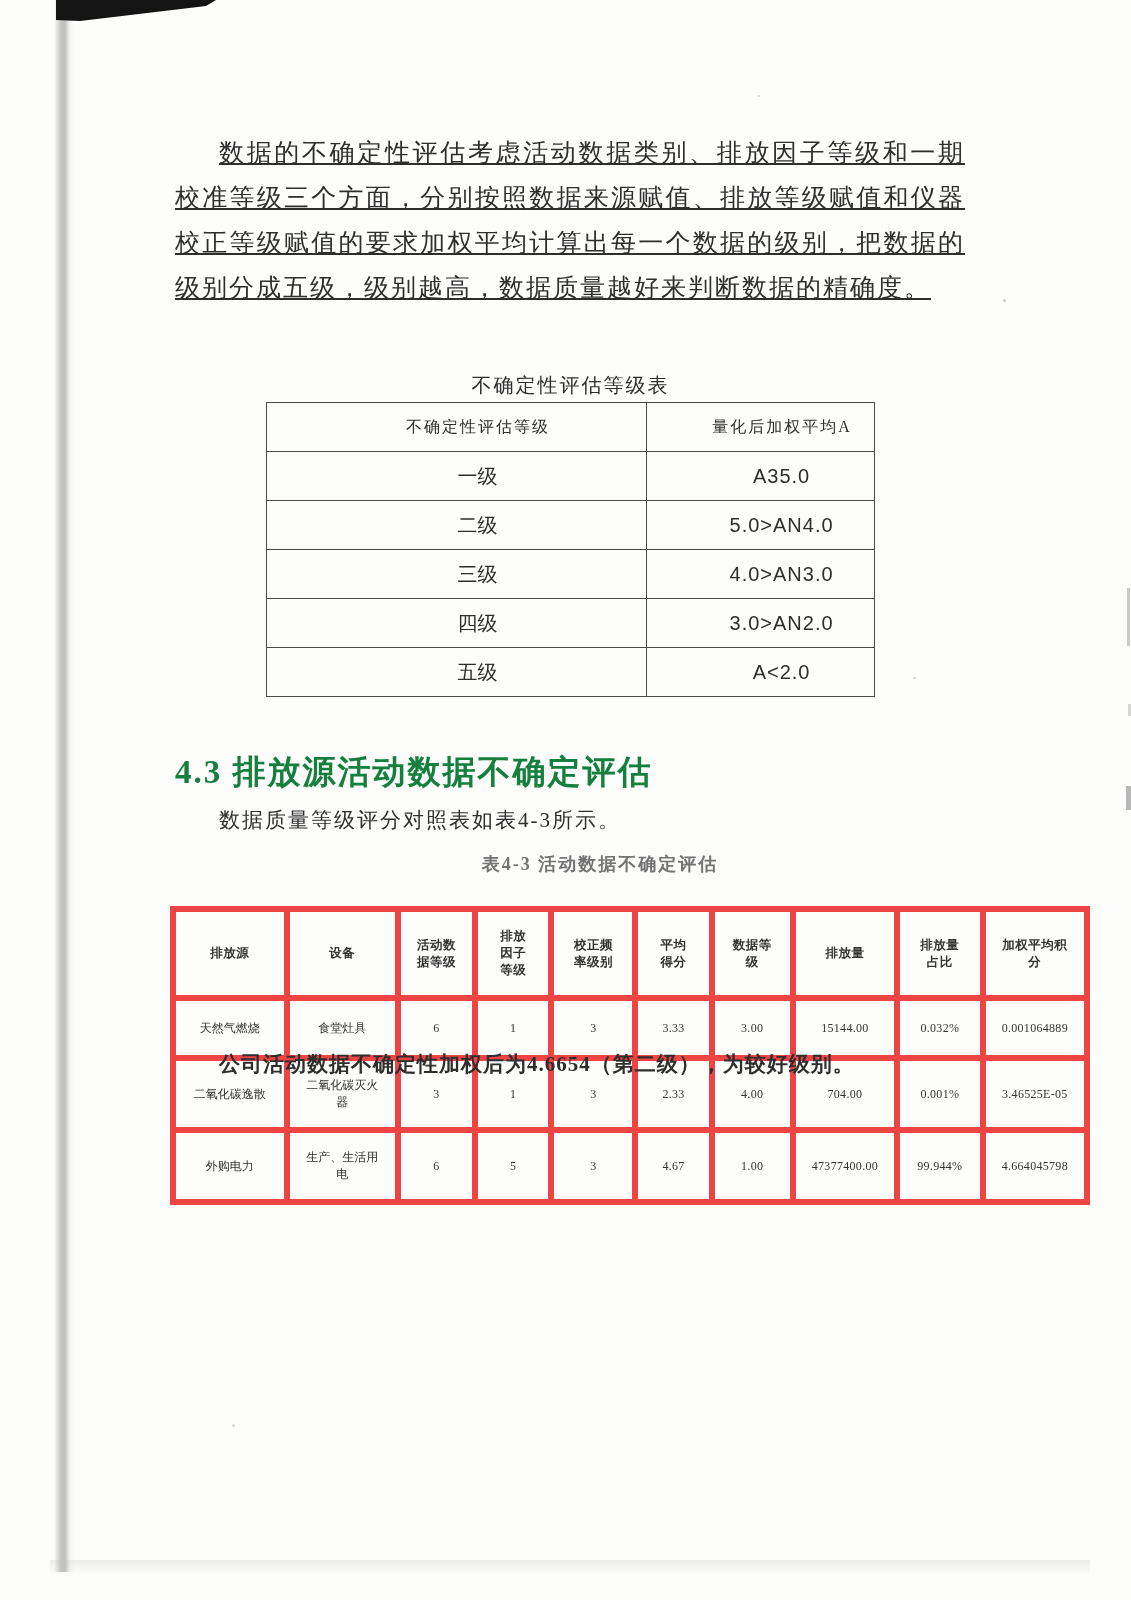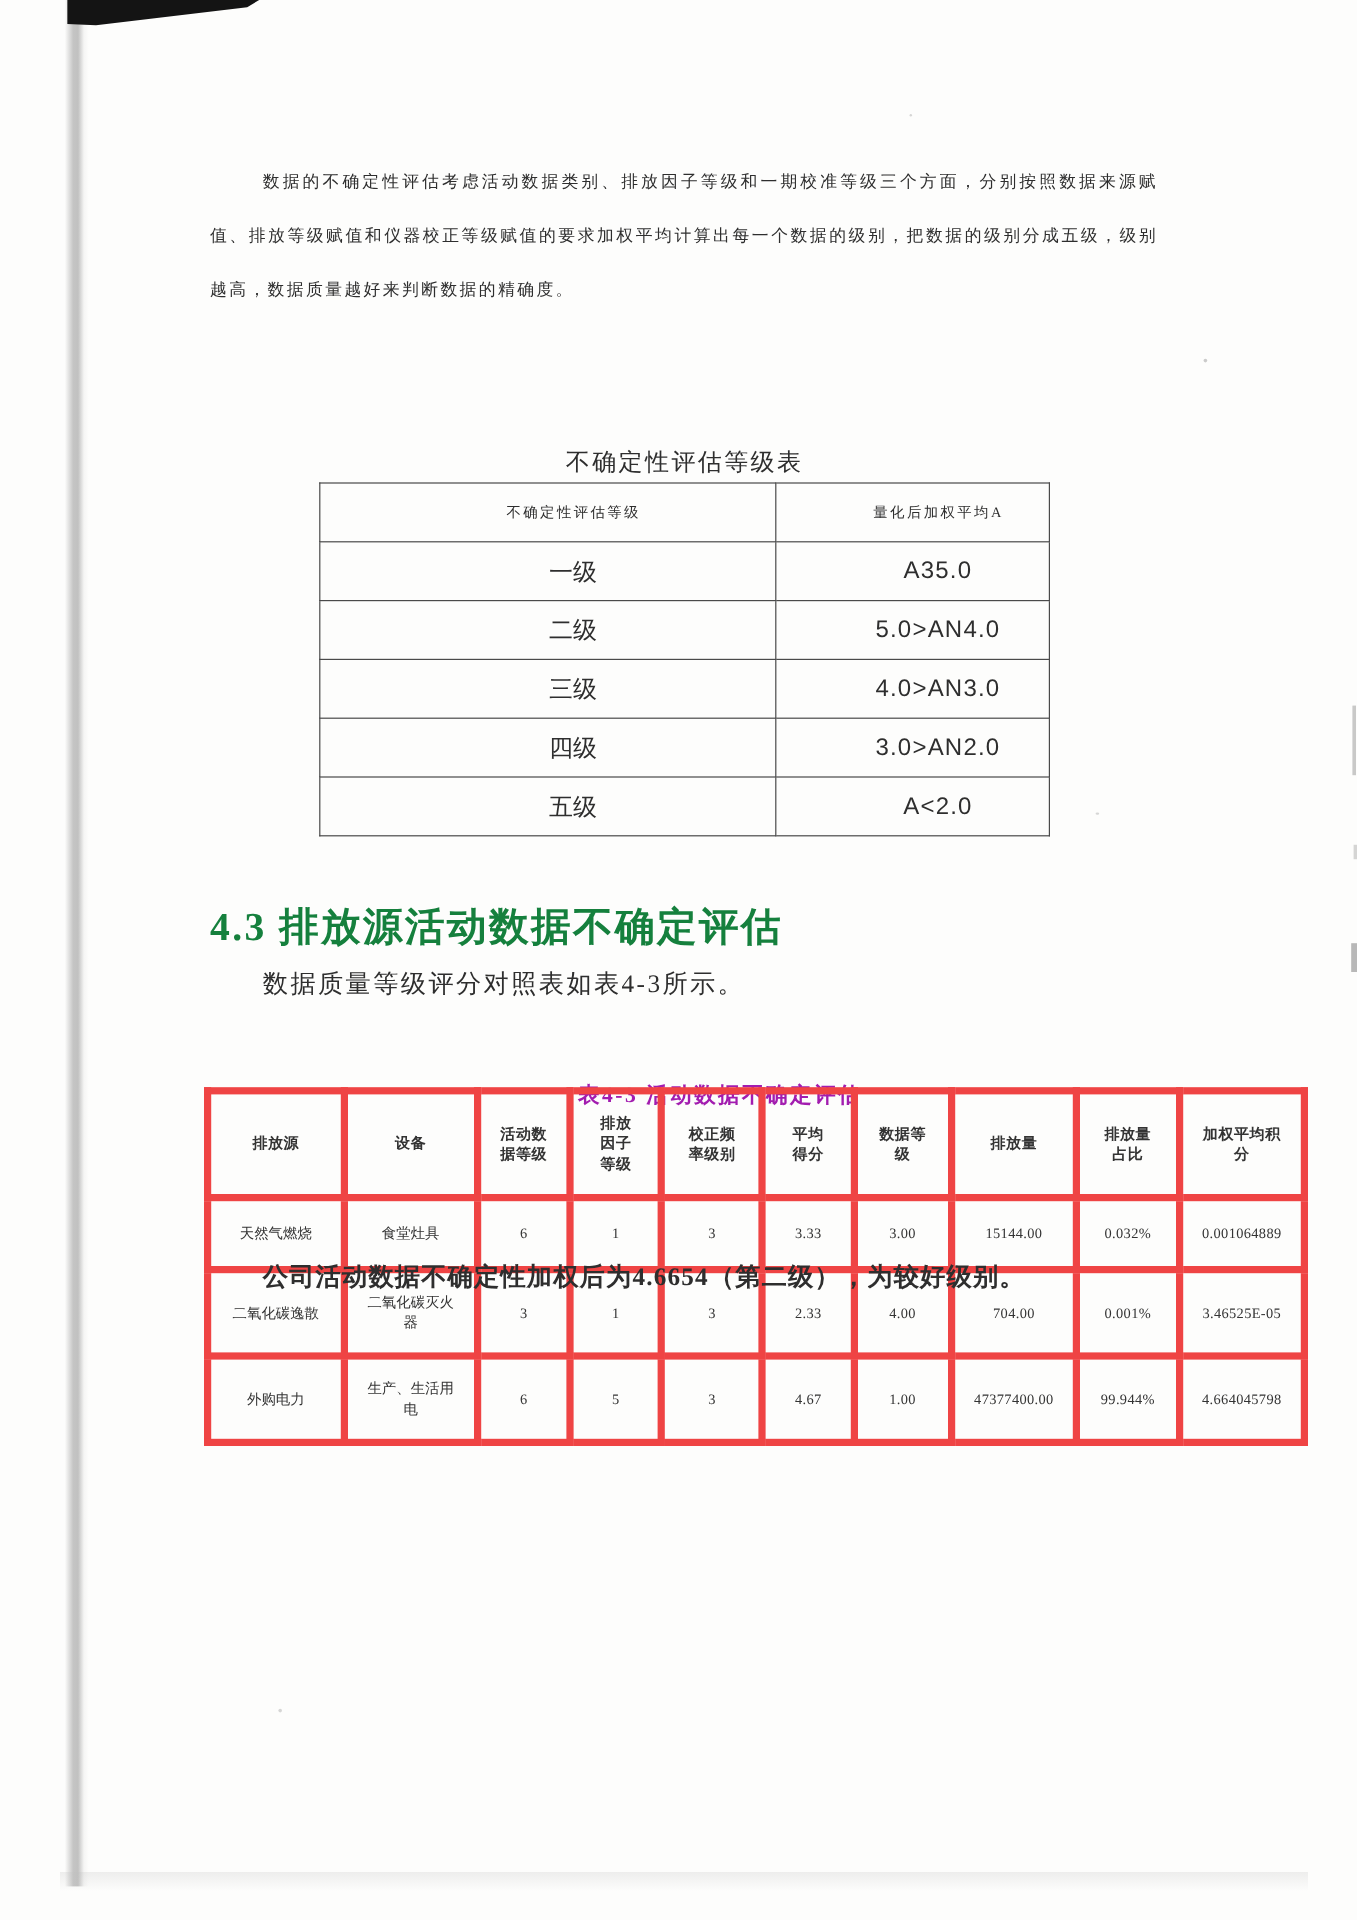--- a/index.html
+++ b/index.html
@@ -29,56 +29,56 @@
   .em3{left:1126px;top:786px;width:5px;height:24px;opacity:.6;}
   .speck{position:absolute;border-radius:50%;background:#9a9a9a;}
   .sp1{left:1003px;top:299px;width:3px;height:3px;opacity:.5;}
   .sp2{left:758px;top:95px;width:2px;height:2px;opacity:.4;}
   .sp3{left:232px;top:1424px;width:3px;height:3px;opacity:.4;}
   .sp4{left:913px;top:677px;width:3px;height:2px;opacity:.4;}
 
   
   .para1{
     position:absolute;left:175px;top:130px;width:790px;
-    font-size:14px;line-height:45px;letter-spacing:2px;
-    text-align:justify;text-indent:44px;color:#2e2e2e;
+    font-size:25px;line-height:45px;letter-spacing:2px;
+    text-align:justify;text-indent:44px;color:#2e2e2e;text-decoration:underline;
   }
   .para2{
     position:absolute;left:219px;top:318px;
     font-size:21px;letter-spacing:2px;color:#2e2e2e;
   }
   .tbl1-title{
     position:absolute;left:266px;top:372px;width:609px;
     text-align:center;font-size:20px;letter-spacing:2px;color:#2e2e2e;
   }
   .section-heading{
     position:absolute;left:175px;top:750px;
     font-size:33px;font-weight:bold;letter-spacing:2px;color:#15803d;
   }
   .section-intro{
     position:absolute;left:219px;top:806px;
     font-size:21px;letter-spacing:2px;color:#2e2e2e;
   }
   .tbl2-caption{
     position:absolute;left:170px;top:852px;width:860px;
-    text-align:center;font-size:18px;font-weight:bold;letter-spacing:2px;color:#a21caf;margin-top:48px;
+    text-align:center;font-size:18px;font-weight:bold;letter-spacing:2px;color:#737373;
   }
   .conclusion{
     position:absolute;left:219px;top:1050px;
     font-size:21px;letter-spacing:1px;color:#2e2e2e;font-weight:bold;
   }
 
   
   .tbl1-wrap{position:absolute;left:266px;top:402px;width:609px;}
   table{border-collapse:collapse;width:100%;}
   .tbl1-wrap table td,.tbl1-wrap table th{
     border:1px solid #4a4a4a;text-align:center;vertical-align:middle;
     font-weight:normal;color:#2e2e2e;
   }
-  .tbl1-wrap th{height:46px;font-size:12px;letter-spacing:2px;padding-left:44px;}
+  .tbl1-wrap th{height:46px;font-size:16px;letter-spacing:2px;padding-left:44px;}
   .tbl1-wrap td{height:46px;font-size:20px;padding-left:43px;}
   .tbl1-wrap td.val{font-family:"Liberation Sans","DejaVu Sans",sans-serif;font-size:20px;letter-spacing:1px;}
 
   
   .tbl2-wrap{position:absolute;left:170px;top:906px;width:920px;}
   .tbl2-wrap td,.tbl2-wrap th{
     border:6px solid #ef4444;text-align:center;vertical-align:middle;
     color:#333;font-weight:normal;padding:16px;
   }
   .tbl2-wrap th{height:27px;font-size:12.5px;font-weight:bold;letter-spacing:.5px;}

